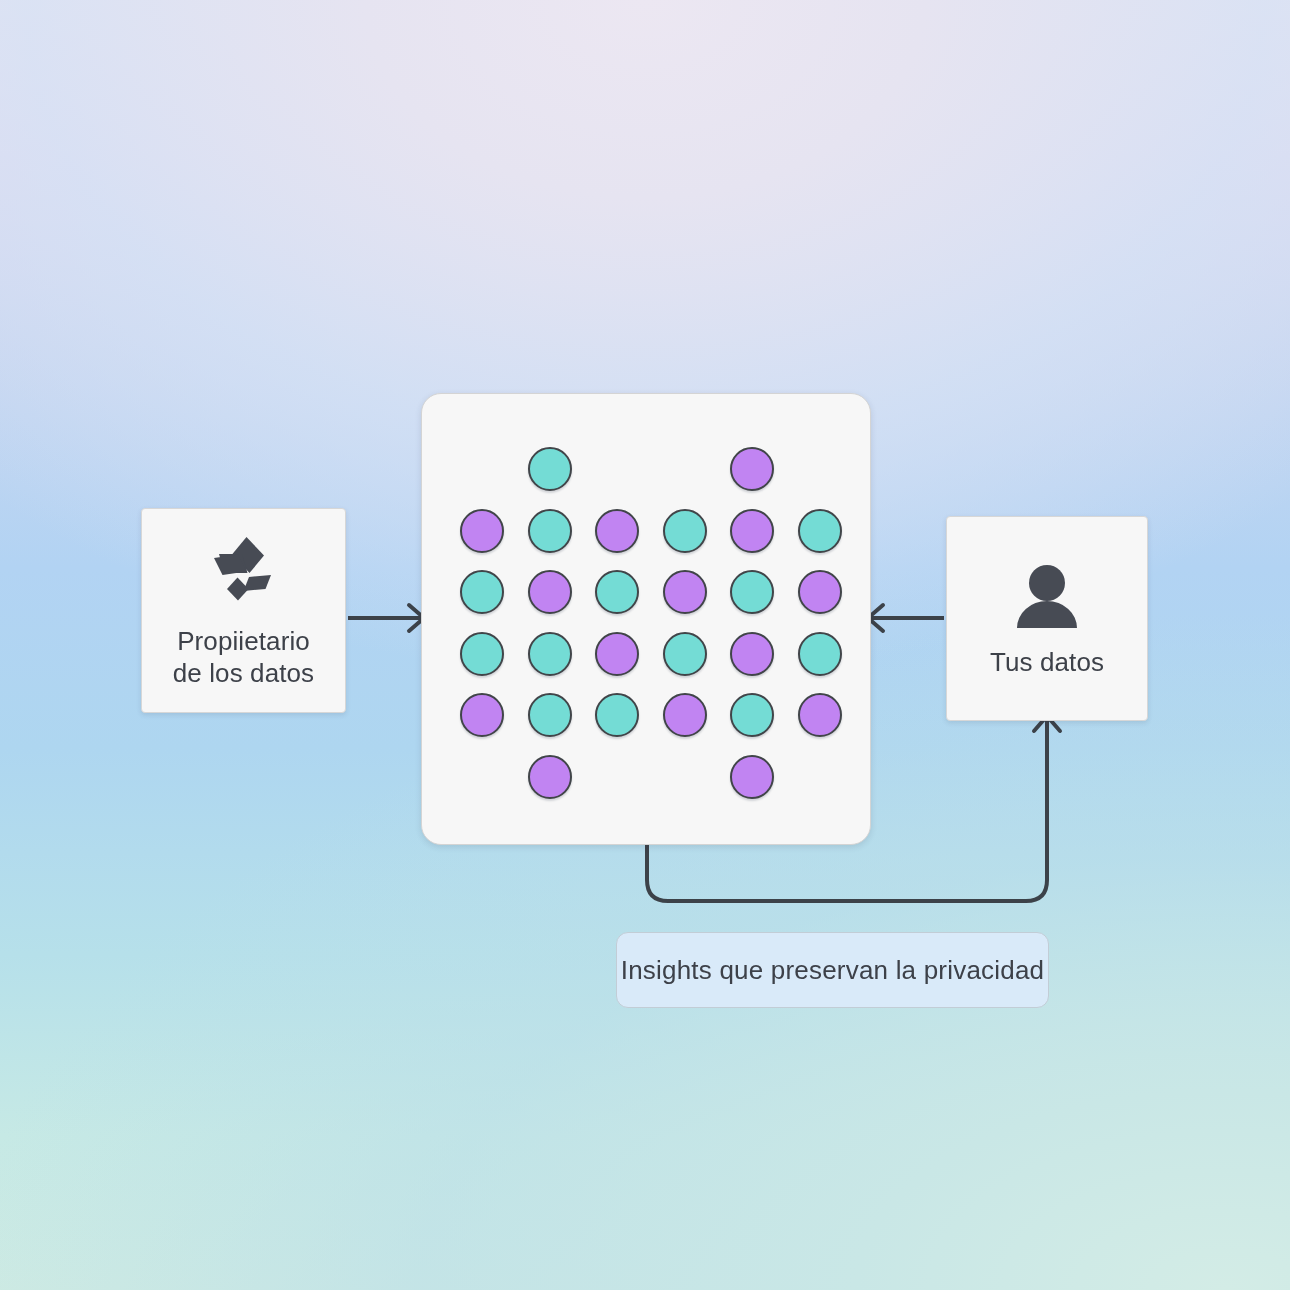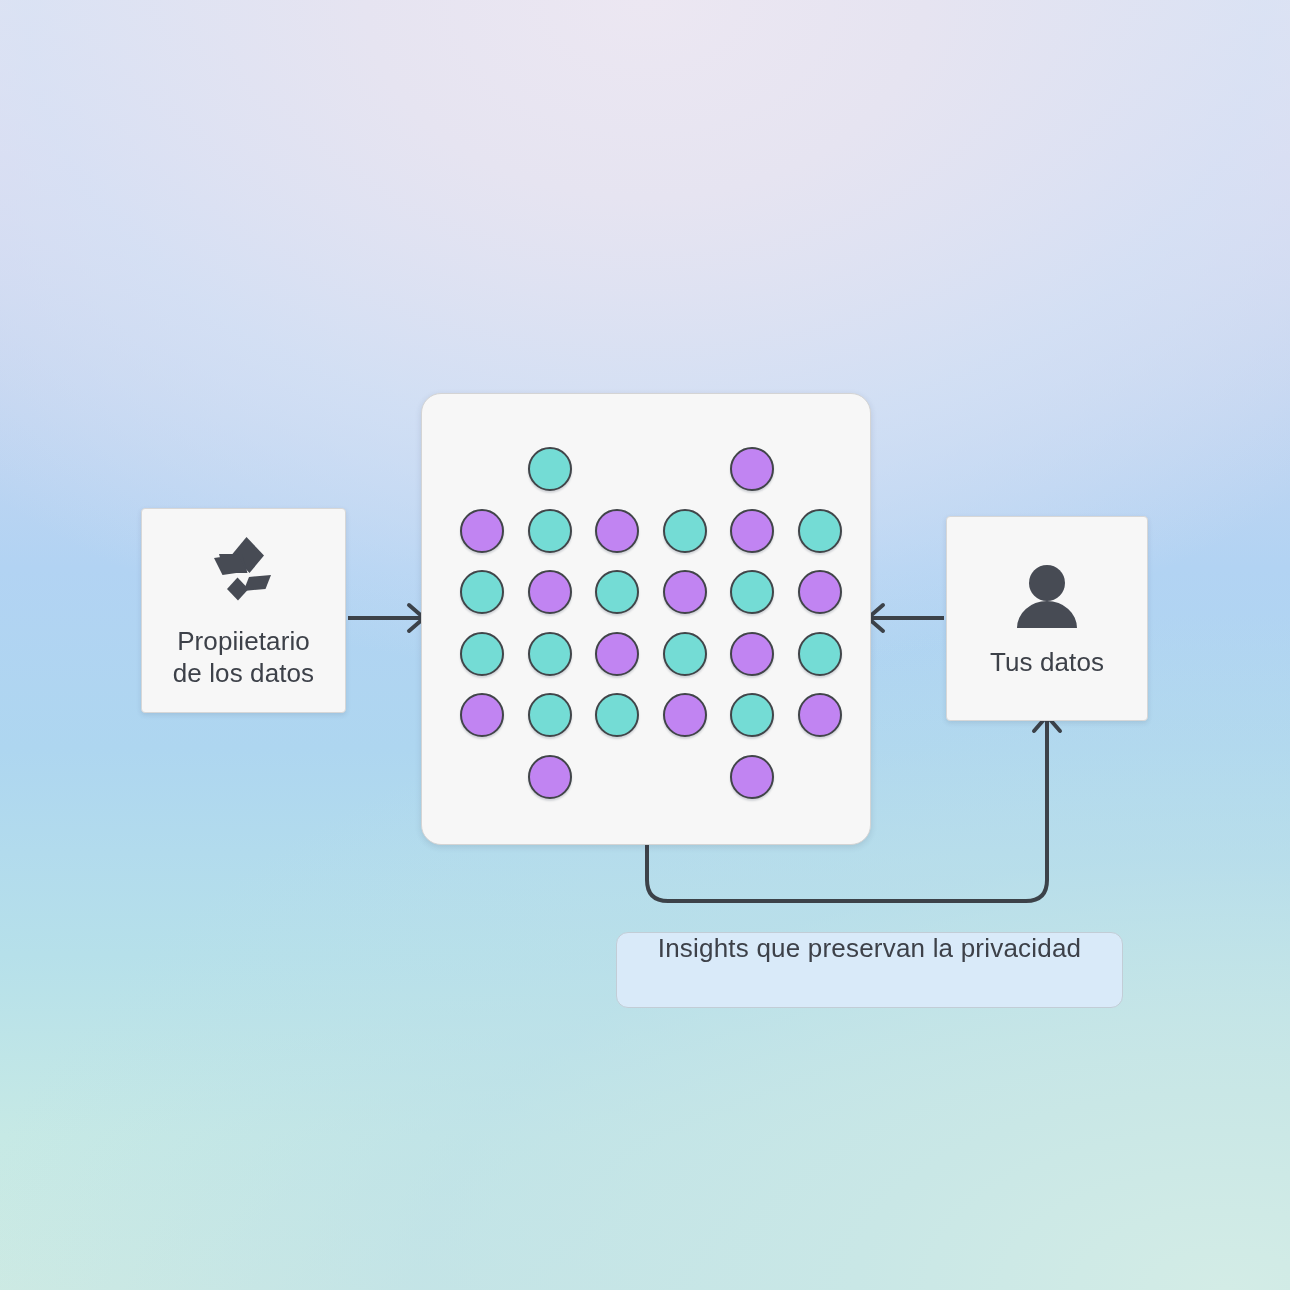--- a/index.html
+++ b/index.html
@@ -72,26 +72,26 @@
     width: 44px; height: 44px;
     border-radius: 50%;
     border: 2px solid #414549;
     box-sizing: border-box;
     box-shadow: 0 2px 2px rgba(40,50,70,0.18);
   }
   
   #insight-pill {
     position: absolute;
     left: 616px; top: 932px;
-    width: 507px; height: 76px;
+    width: 433px; height: 76px;
     background: #d9eaf9;
     border: 1px solid #c2cdd6;
     border-radius: 12px;
     display: flex;
-    align-items: flex-start;
+    align-items: center;
     justify-content: center;
     box-sizing: border-box;
   }
   #insight-pill .pill-text {
     color: #3d4149;
     font-size: 26px;
     letter-spacing: 0.2px;
   }
   svg.connectors {
     position: absolute;

